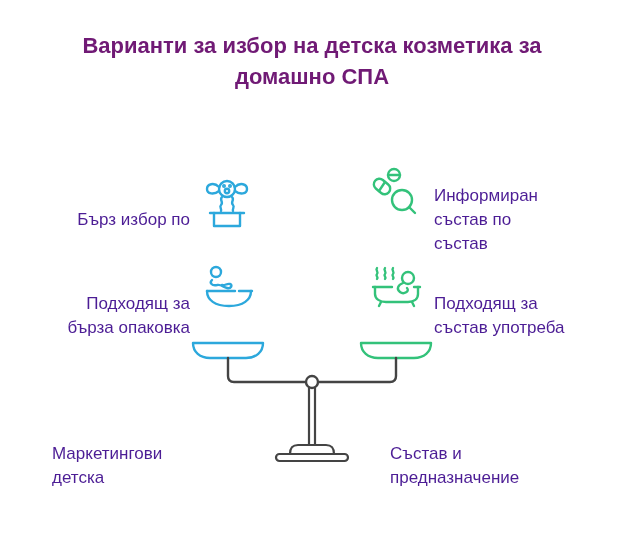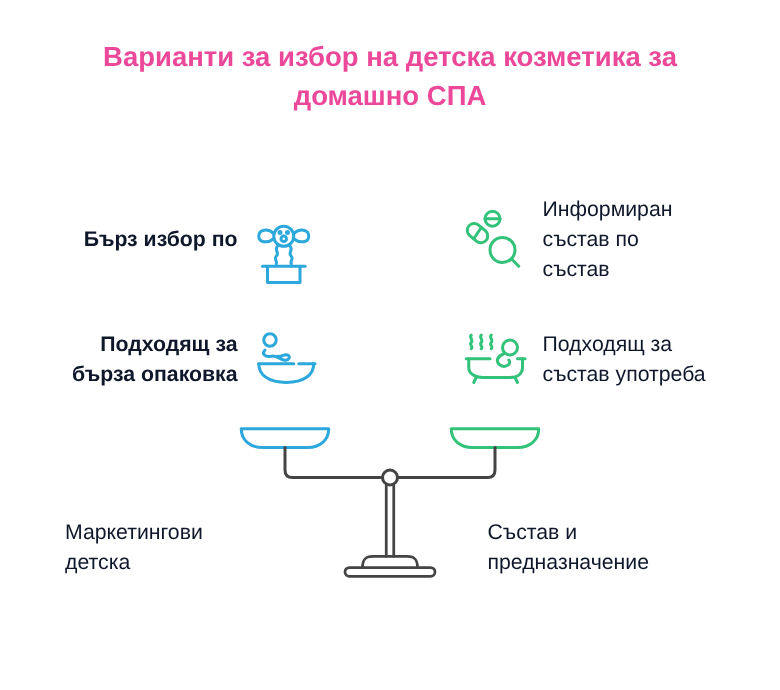--- a/index.html
+++ b/index.html
@@ -2,26 +2,26 @@
 <html><head>
   <meta charset="utf-8">
   <style>
     html, body { margin: 0; padding: 0; }
     body {
       width: 624px; height: 552px; background: #ffffff; position: relative; overflow: hidden;
       font-family: "Liberation Sans", "DejaVu Sans", sans-serif;
     }
     .title {
       position: absolute; left: 20px; top: 30px; width: 584px;
-      text-align: center; font-size: 22px; font-weight: bold; color: #ec4899; line-height: 31px;
+      text-align: center; font-size: 22px; font-weight: bold; color: #701a75; line-height: 31px;
     }
     .label {
-      position: absolute; font-size: 17px; color: #0f172a; line-height: 24px;
+      position: absolute; font-size: 17px; color: #4c1d95; line-height: 24px; margin-top: 28px;
     }
-    .label.right-align { text-align: right; font-weight: bold; }
+    .label.right-align { text-align: right; }
     .label.left-align { text-align: left; }
     .label.center { }
     svg { position: absolute; overflow: visible; }
   </style>
 </head>
 <body>
 
 <div class="title">
   <div>Варианти за избор на детска козметика за</div>
   <div>домашно СПА</div>

